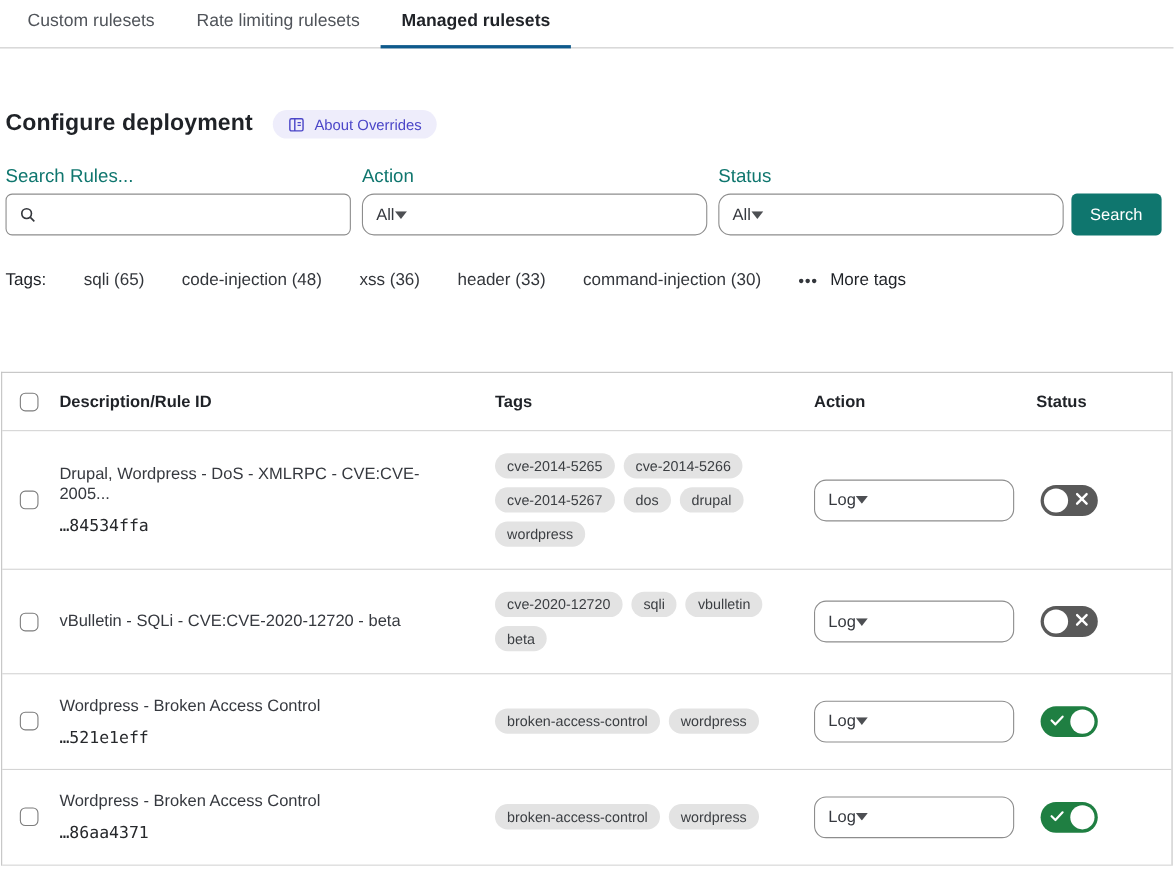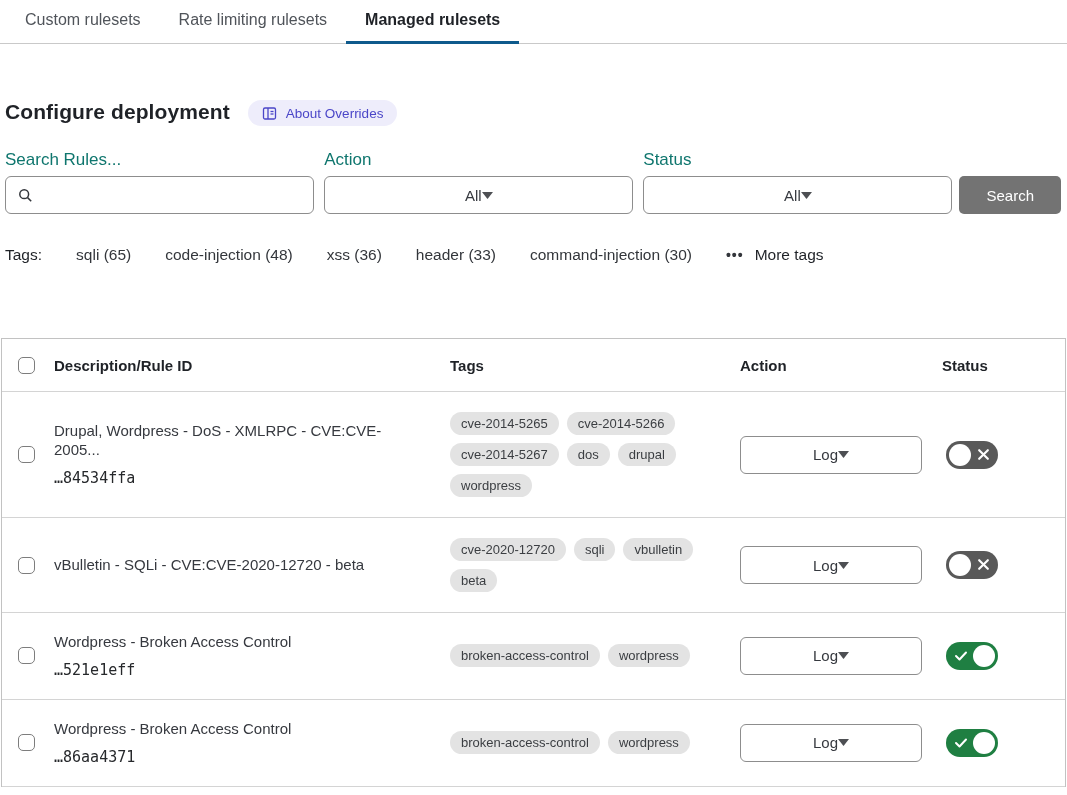--- a/index.html
+++ b/index.html
@@ -32,23 +32,23 @@
   .field-label { display: block; font-size: 17px; color: #0f766e; margin-bottom: 6px; }
   .text-input, .select {
     height: 38px; width: 100%; border: 1px solid #8d8d8d; border-radius: 6px;
     background: #fff; display: flex; align-items: center; padding: 0 12px;
     font-size: 15px; color: #36393f;
   }
   .text-input input {
     border: none; outline: none; flex: 1; font-size: 15px; margin-left: 9px;
     font-family: "Liberation Sans", sans-serif;
   }
-  .select { justify-content: center; cursor: pointer; }
+  .select { justify-content: flex-start; cursor: pointer; border-radius: 11px; }
   .btn-search {
-    height: 38px; padding: 0 27px; background: #737373; color: #fff; border: none;
+    height: 38px; padding: 0 17px; background: #0f766e; color: #fff; border: none;
     border-radius: 5px; font-size: 15px; cursor: pointer; margin-left: -3px;
     font-family: "Liberation Sans", sans-serif;
   }
 
   
   .tags-bar { margin-top: 32px; display: flex; align-items: flex-end; gap: 34px; font-size: 15.5px; }
   .tags-bar-label { color: #1f2227; }
   .tag-link { color: #33363b; cursor: pointer; white-space: nowrap; }
   .more-tags { display: flex; align-items: center; gap: 11px; color: #1f2227; cursor: pointer; }
   .dots { letter-spacing: 1px; font-weight: 700; color: #33363b; font-size: 14px; }

